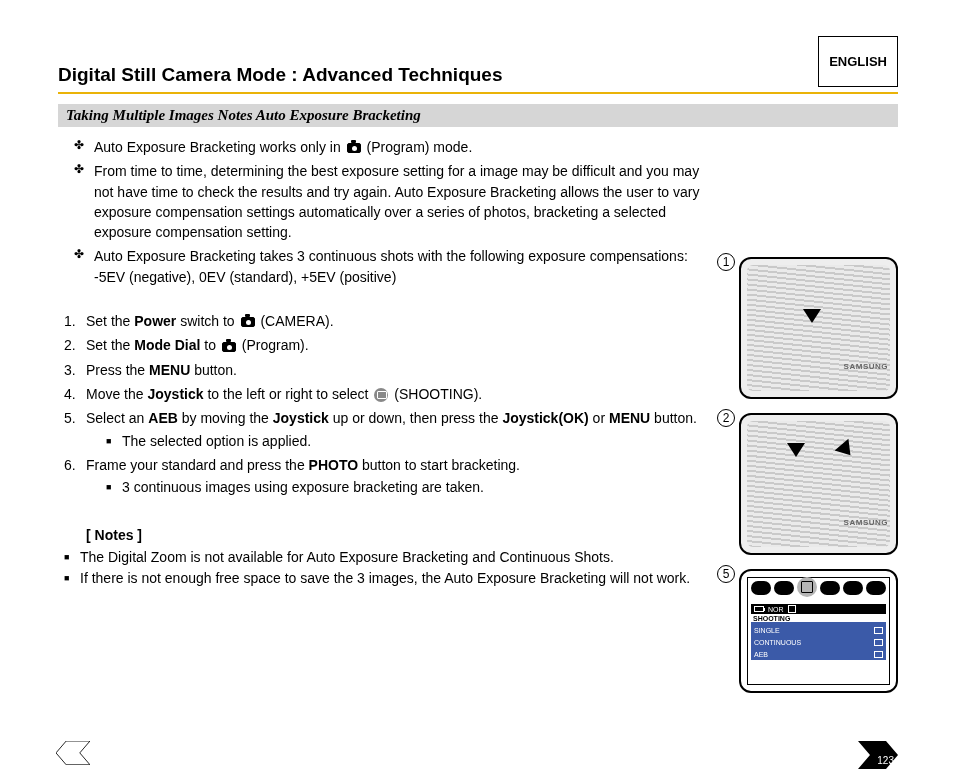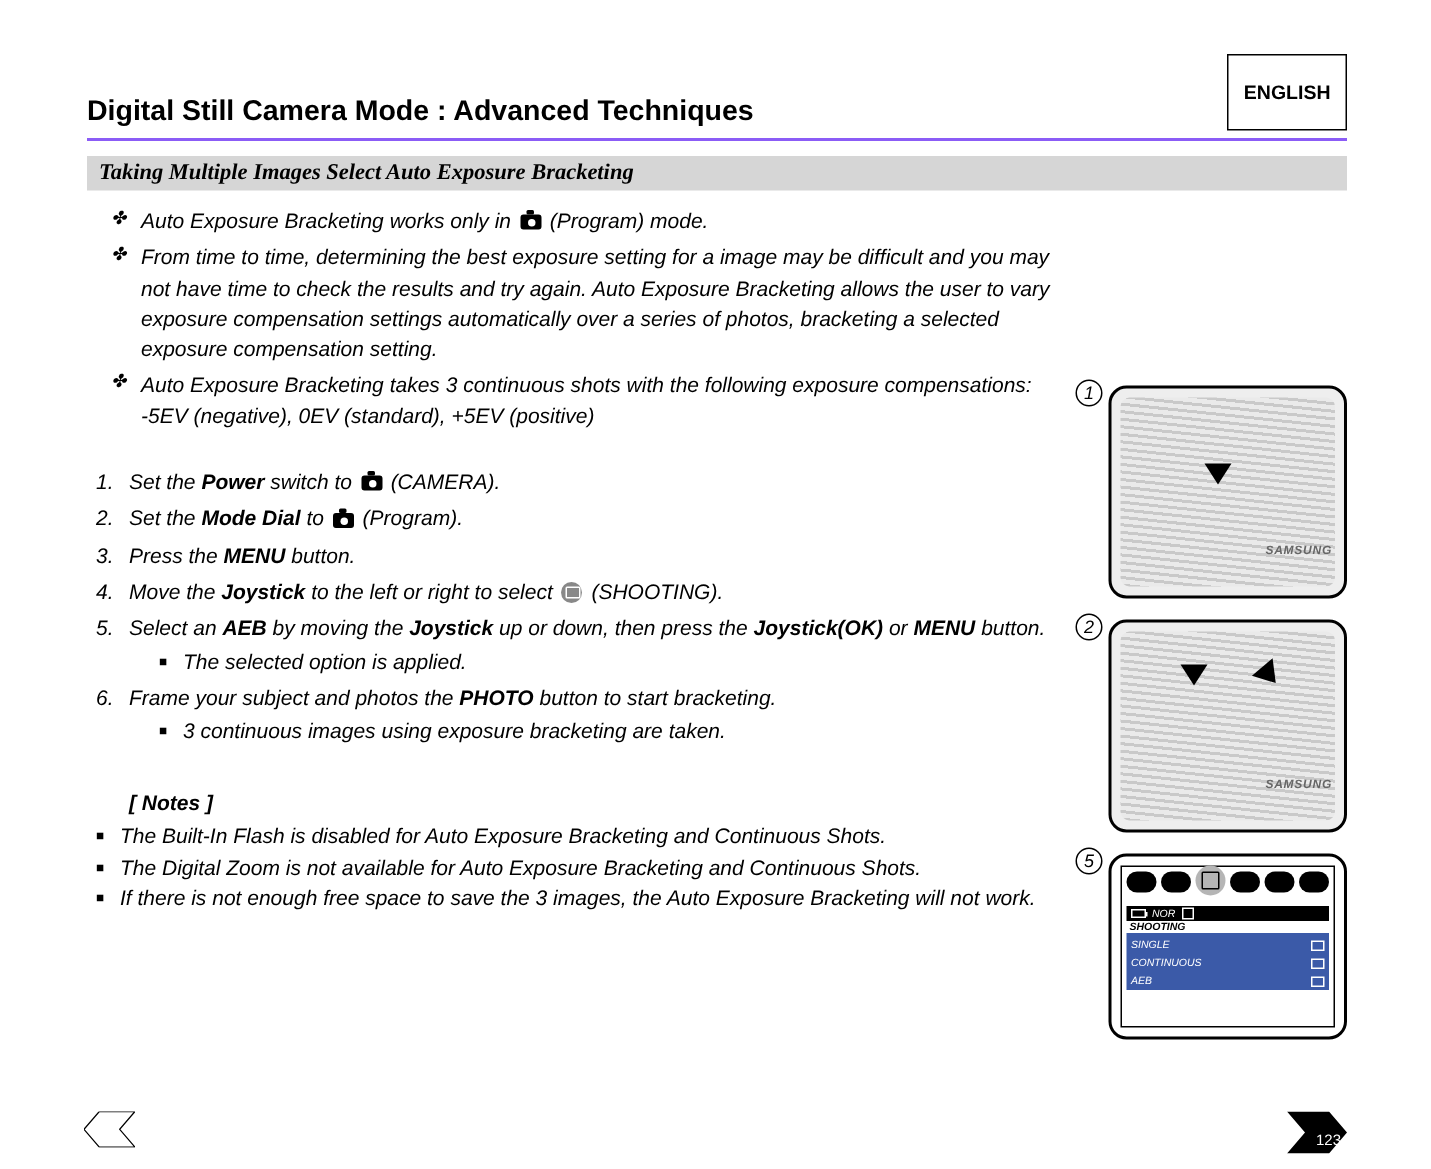--- a/index.html
+++ b/index.html
@@ -17,36 +17,36 @@
     position: absolute;
     top: 36px; right: 56px;
     border: 1.5px solid #000;
     padding: 17px 10px;
     font-weight: bold;
     font-size: 13px;
   }
   h1.main-title {
     font-size: 19px;
     font-weight: bold;
-    border-bottom: 2px solid #8b5cf6;
+    border-bottom: 2px solid #eab308;
     padding-bottom: 6px;
     margin-top: 28px;
     margin-bottom: 10px;
   }
   .subsection {
     background: #d6d6d6;
     font-style: italic;
     font-weight: bold;
     font-size: 15px;
     padding: 3px 8px;
     margin-bottom: 10px;
     font-family: "Times New Roman", serif;
   }
 
-  .content-area { display: flex; gap: 18px; font-style: italic; }
+  .content-area { display: flex; gap: 18px; }
   .left-col { flex: 1 1 auto; }
   .right-col { width: 170px; flex: 0 0 150px; padding-top: 120px; }
 
   ul.diamond { list-style: none; padding-left: 20px; }
   ul.diamond li { position: relative; margin-bottom: 4px; line-height: 1.45; padding-left: 16px; }
   ul.diamond li::before {
     content: "✤";
     position: absolute; left: -4px; top: 0;
     font-size: 12px;
   }
@@ -98,21 +98,21 @@
   .page-arrow svg { width:100%; height:100%; }
   .page-num { position:absolute; bottom:13px; right:60px; color:#fff; font-size:10px; font-weight:normal; z-index:2;}
   .page-arrow-left { position:absolute; bottom:10px; left:56px; width:34px; height:28px; }
 </style>
 </head>
 <body>
 
 <div class="lang-badge">ENGLISH</div>
 
 <h1 class="main-title">Digital Still Camera Mode : Advanced Techniques</h1>
-<div class="subsection">Taking Multiple Images Select Auto Exposure Bracketing</div>
+<div class="subsection">Taking Multiple Images Notes Auto Exposure Bracketing</div>
 
 <div class="content-area">
   <div class="left-col">
 
     <ul class="diamond">
       <li>
         <span>Auto Exposure Bracketing works only in </span>
         <span class="icon-camera"></span>
         <span> (Program) mode.</span>
       </li>
@@ -133,31 +133,30 @@
       <li>
         <span>Move the </span><span class="bold">Joystick</span><span> to the left or right to select  </span><span class="icon-badge"></span><span> (SHOOTING).</span>
       </li>
       <li>
         <span>Select an </span><span class="bold">AEB</span><span> by moving the </span><span class="bold">Joystick</span><span> up or down, then press the </span><span class="bold">Joystick(OK)</span><span> or </span><span class="bold">MENU</span><span> button.</span>
         <ul class="square">
             <li>The selected option is applied.</li>
           </ul>
       </li>
       <li>
-        <span>Frame your subject and photos the </span><span class="bold">PHOTO</span><span> button to start bracketing.</span>
+        <span>Frame your standard and press the </span><span class="bold">PHOTO</span><span> button to start bracketing.</span>
         <ul class="square">
             <li>3 continuous images using exposure bracketing are taken.</li>
           </ul>
       </li>
     </ol>
 
     <div class="notes-block">
       <div class="notes-title">[ Notes ]</div>
       <ul class="square" style="padding-left:6px;">
-        <li>The Built-In Flash is disabled for Auto Exposure Bracketing and Continuous Shots.</li>
         <li>The Digital Zoom is not available for Auto Exposure Bracketing and Continuous Shots.</li>
         <li>If there is not enough free space to save the 3 images, the Auto Exposure Bracketing will not work.</li>
       </ul>
     </div>
   </div>
 
   <div class="right-col">
     <div class="fig-wrap">
       <div class="fig-num">1</div>
       <div class="fig fig1">

